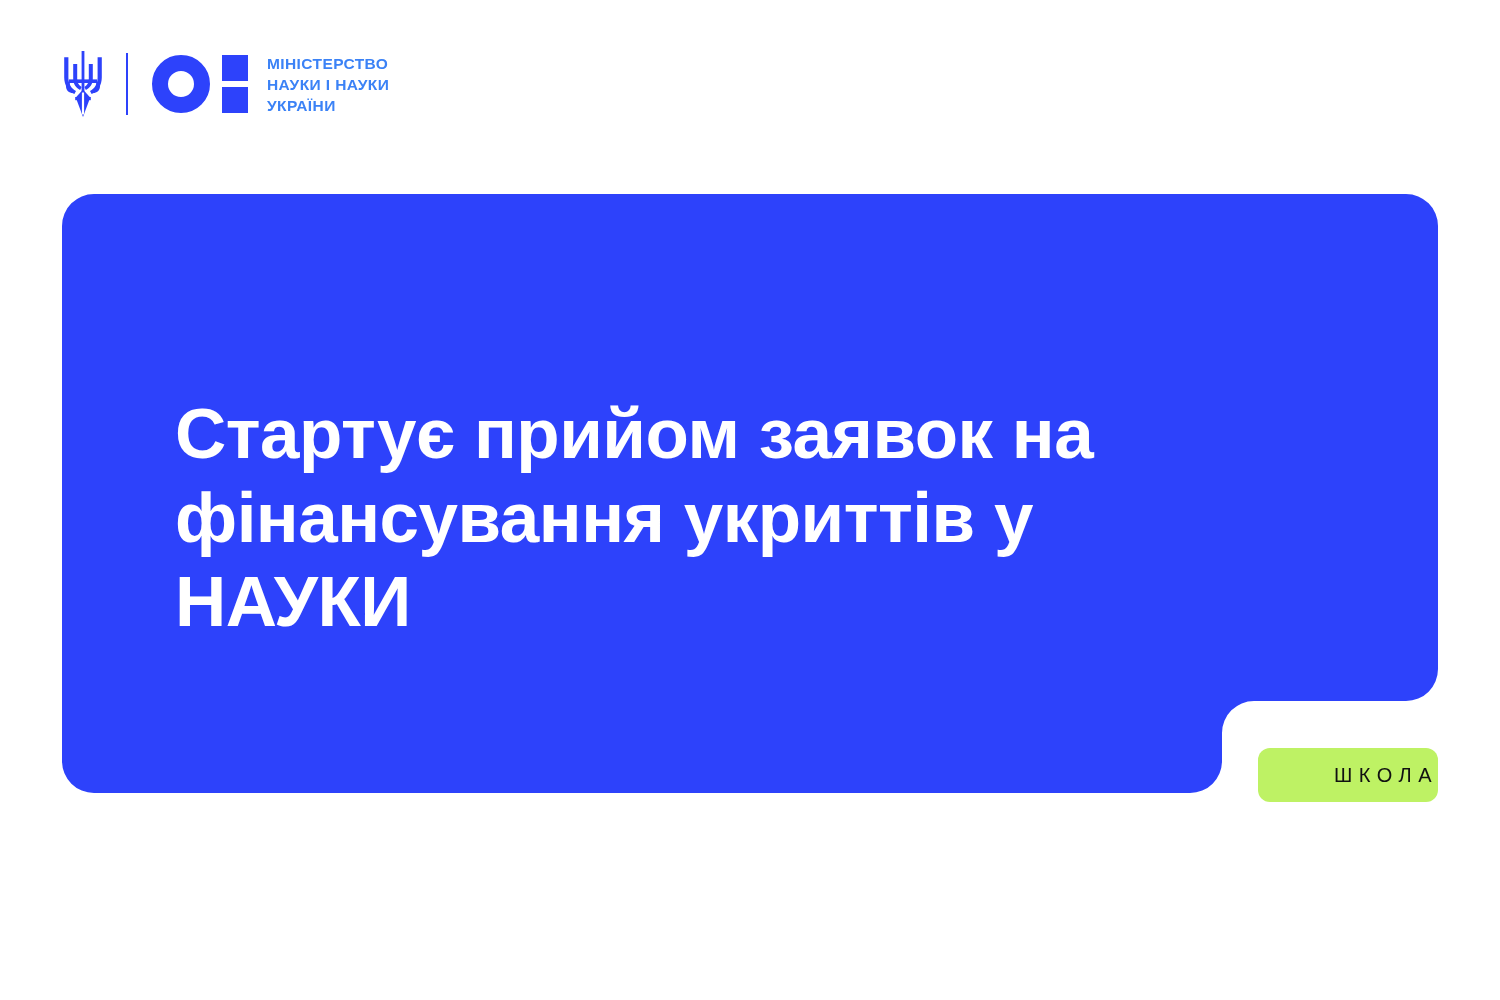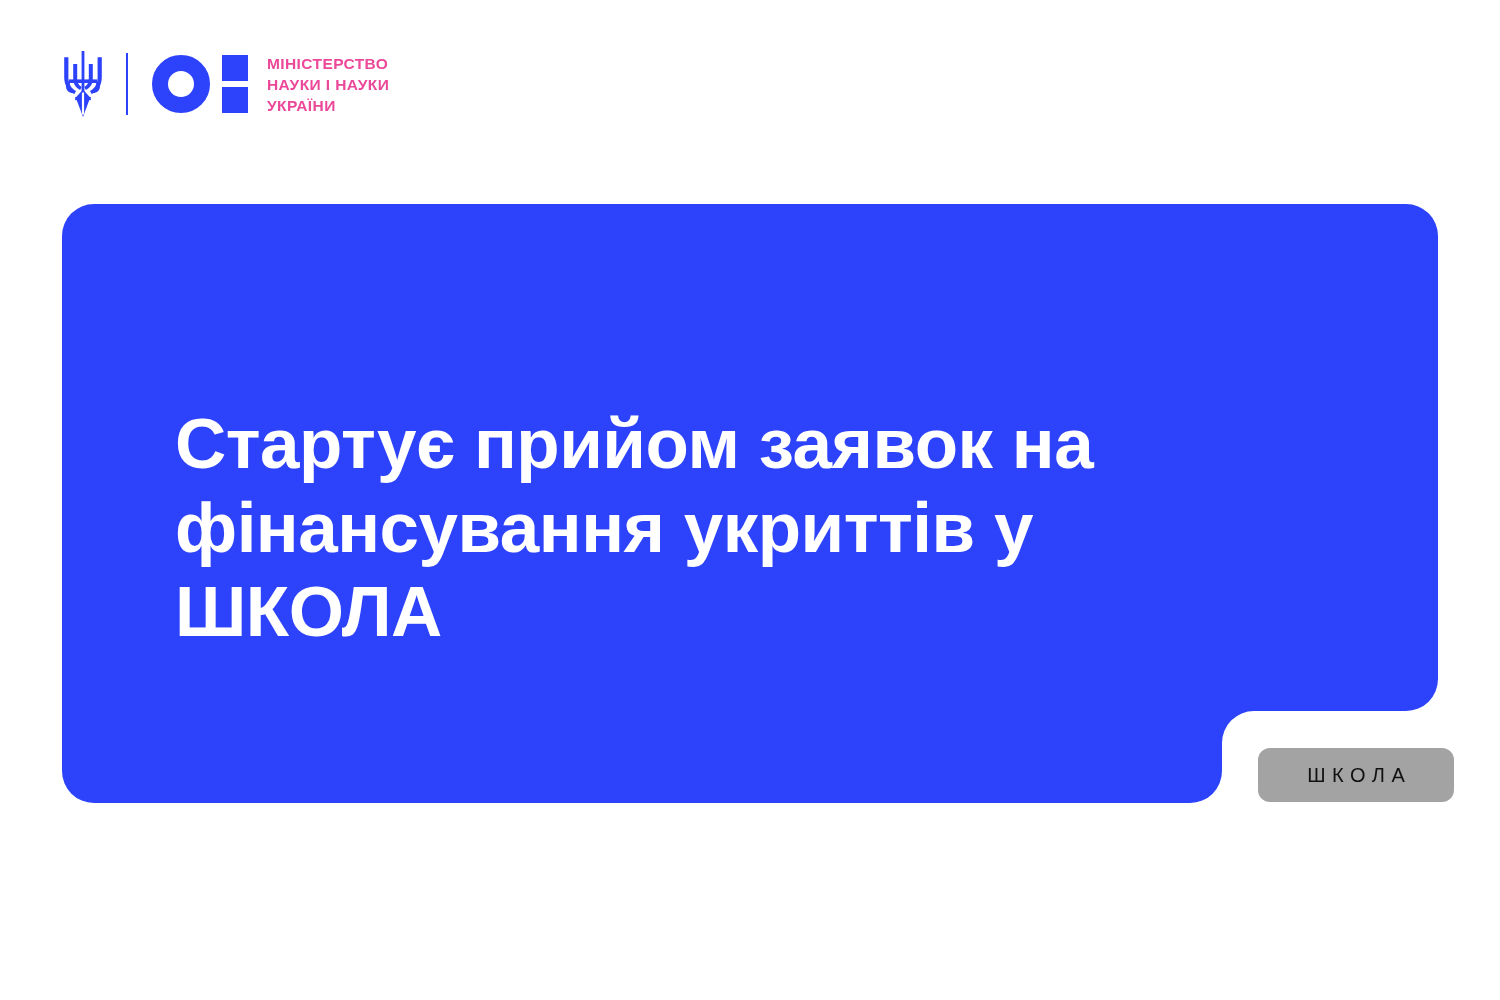--- a/index.html
+++ b/index.html
@@ -57,33 +57,33 @@
     height: 58px;
     margin-left: 12px;
   }
   .mon-square {
     width: 26px;
     height: 26px;
     background: #2D42FB;
   }
   .mon-text {
     margin-left: 19px;
-    color: #ec4899;
+    color: #3b82f6;
     font-size: 15.5px;
     font-weight: 700;
     line-height: 21px;
     letter-spacing: 0.4px;
     white-space: nowrap;
   }
 
   
   .card-wrap {
     position: absolute;
     left: 62px;
-    top: 204px;
+    top: 194px;
     width: 1376px;
     height: 599px;
   }
   .card-svg {
     position: absolute;
     inset: 0;
     width: 100%;
     height: 100%;
     display: block;
   }
@@ -98,27 +98,27 @@
     line-height: 84px;
     letter-spacing: -0.5px;
     margin: 0;
   }
 
   
   .badge {
     position: absolute;
     left: 1258px;
     top: 748px;
-    width: 196px;
+    width: 180px;
     height: 54px;
-    background: #a3a3a3;
+    background: #bef264;
     border-radius: 12px;
     display: flex;
     align-items: center;
-    justify-content: center;
+    justify-content: flex-end;
     box-sizing: border-box;
   }
   .badge-label {
     color: #111111;
     font-size: 20px;
     font-weight: 400;
     letter-spacing: 6.5px;
     text-indent: 6.5px;
     white-space: nowrap;
   }
@@ -182,19 +182,19 @@
              V567
              A32,32 0 0 1 1128,599
              H32
              A32,32 0 0 1 0,567
              V32
              A32,32 0 0 1 32,0 Z"></path>
   </svg>
 
   <h1 class="card-title">
     <span>Стартує прийом заявок на</span><br>
-    <span>фінансування укриттів у ШКОЛА</span>
+    <span>фінансування укриттів у НАУКИ</span>
   </h1>
 </div>
 
 <div class="badge">
   <span class="badge-label">ШКОЛА</span>
 </div>
 
 </body></html>

